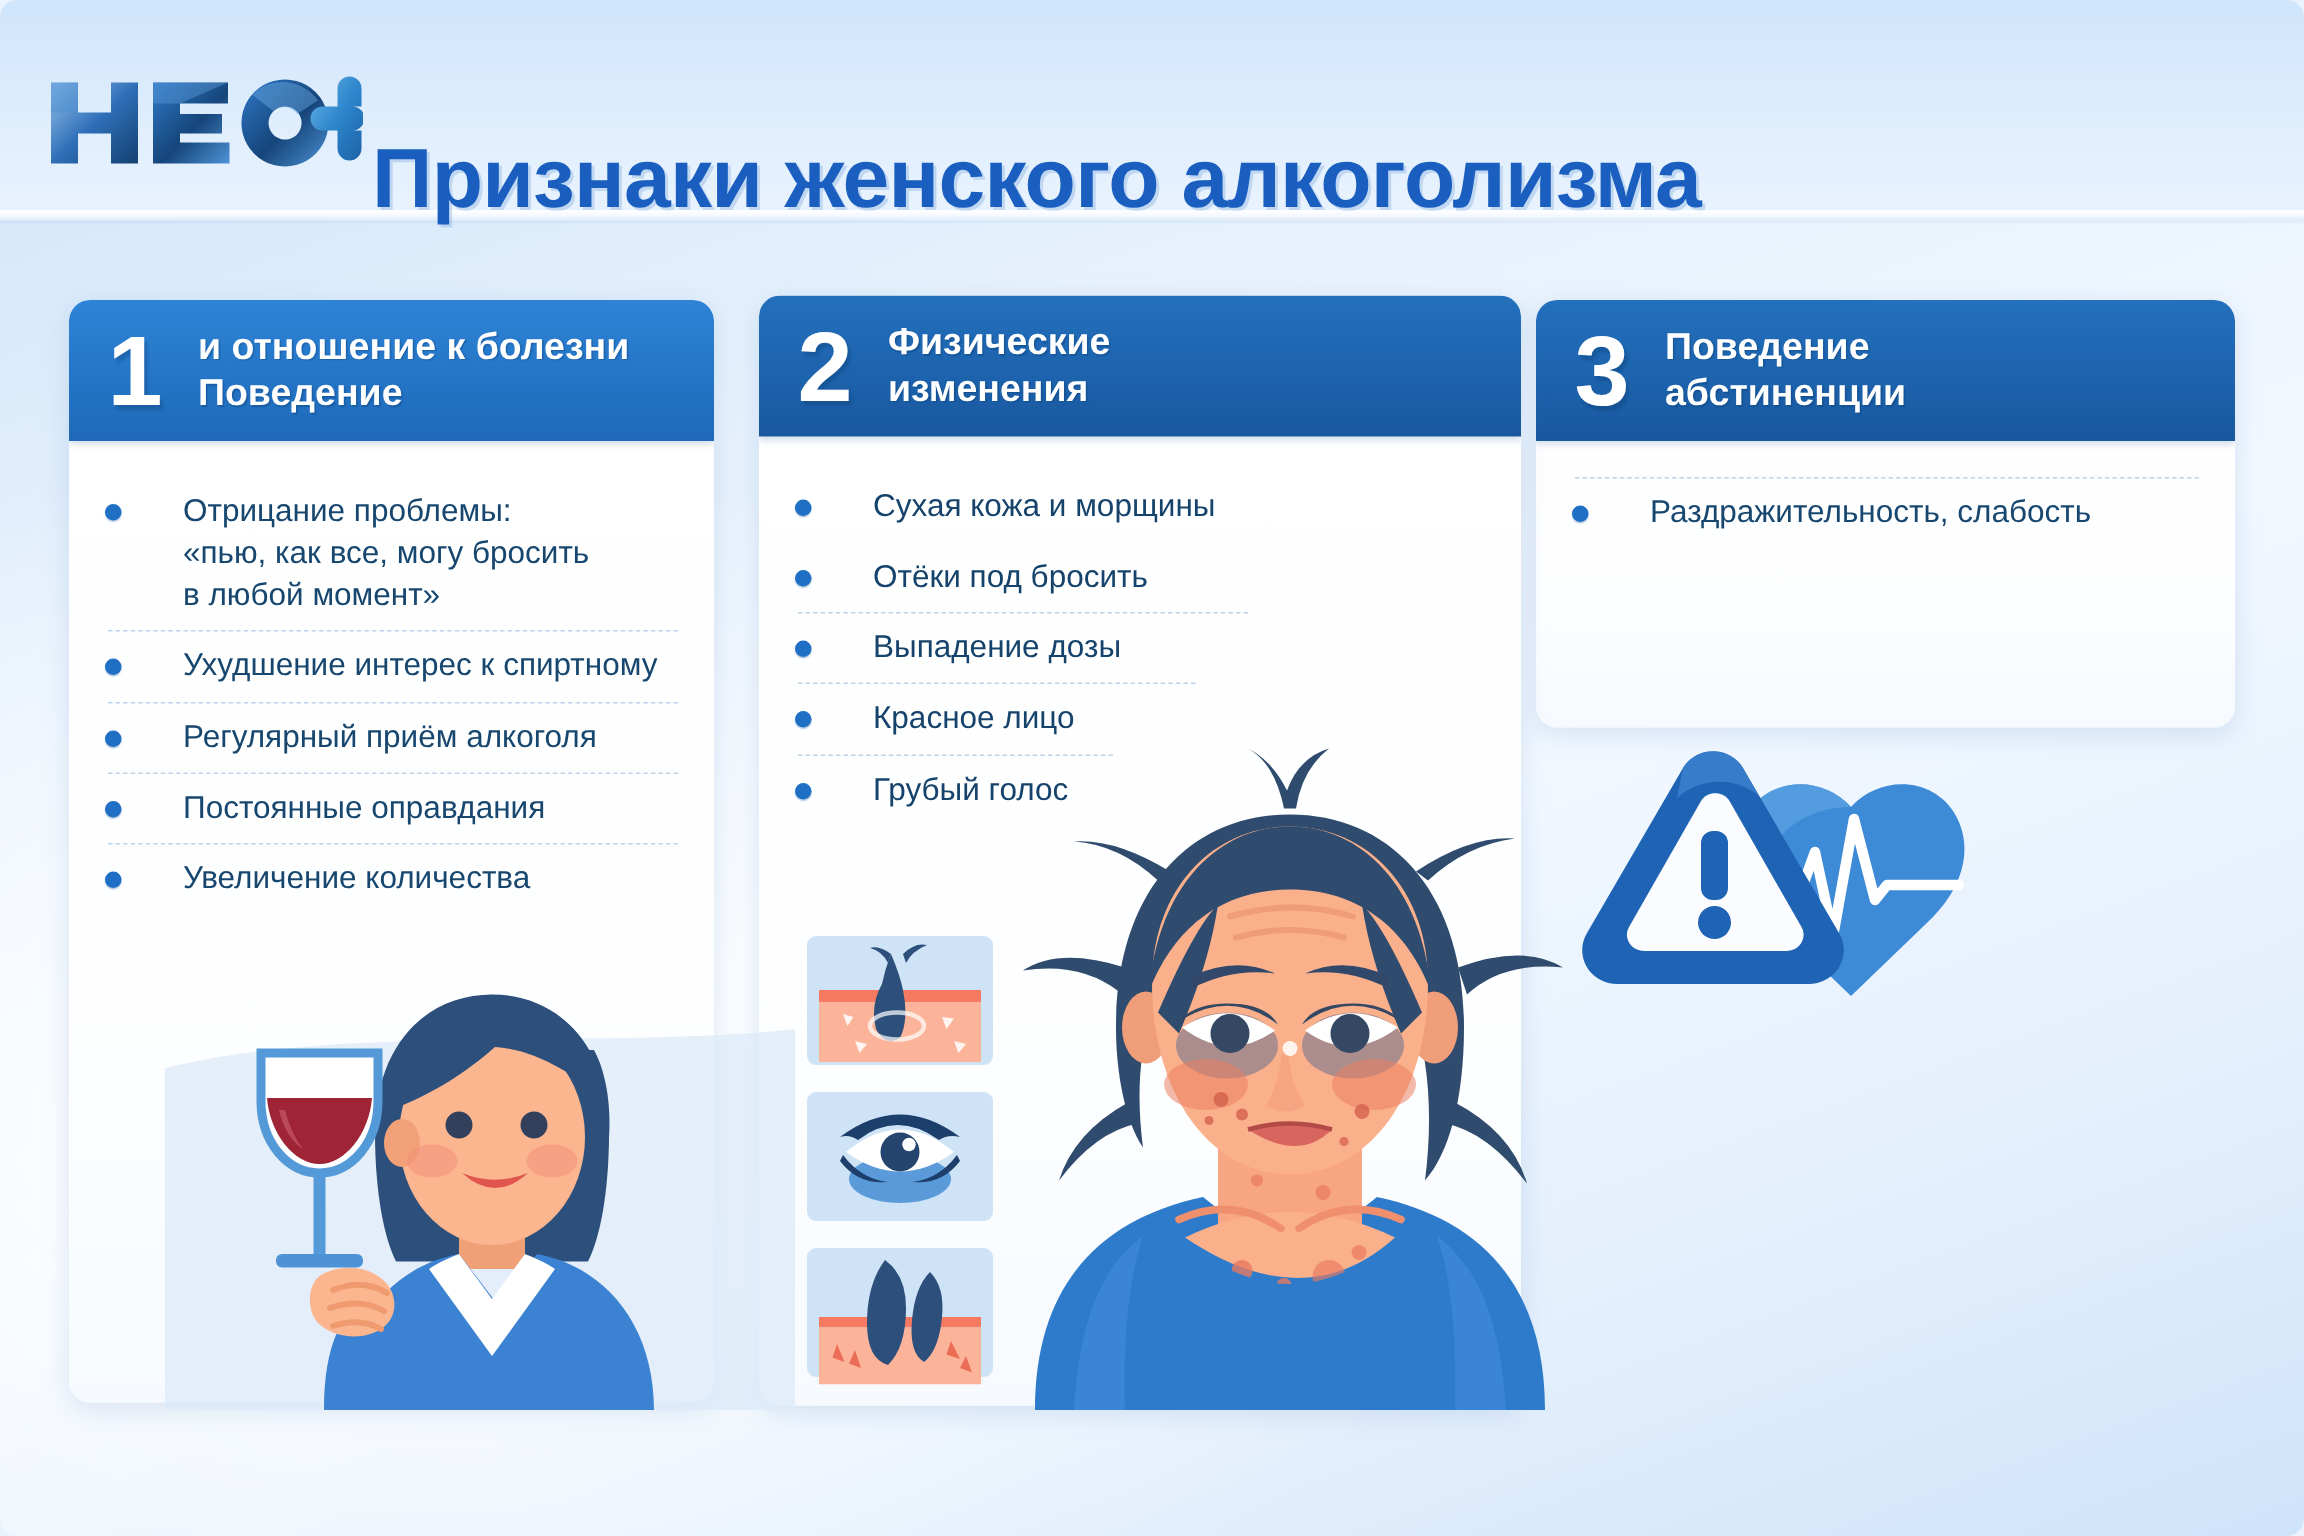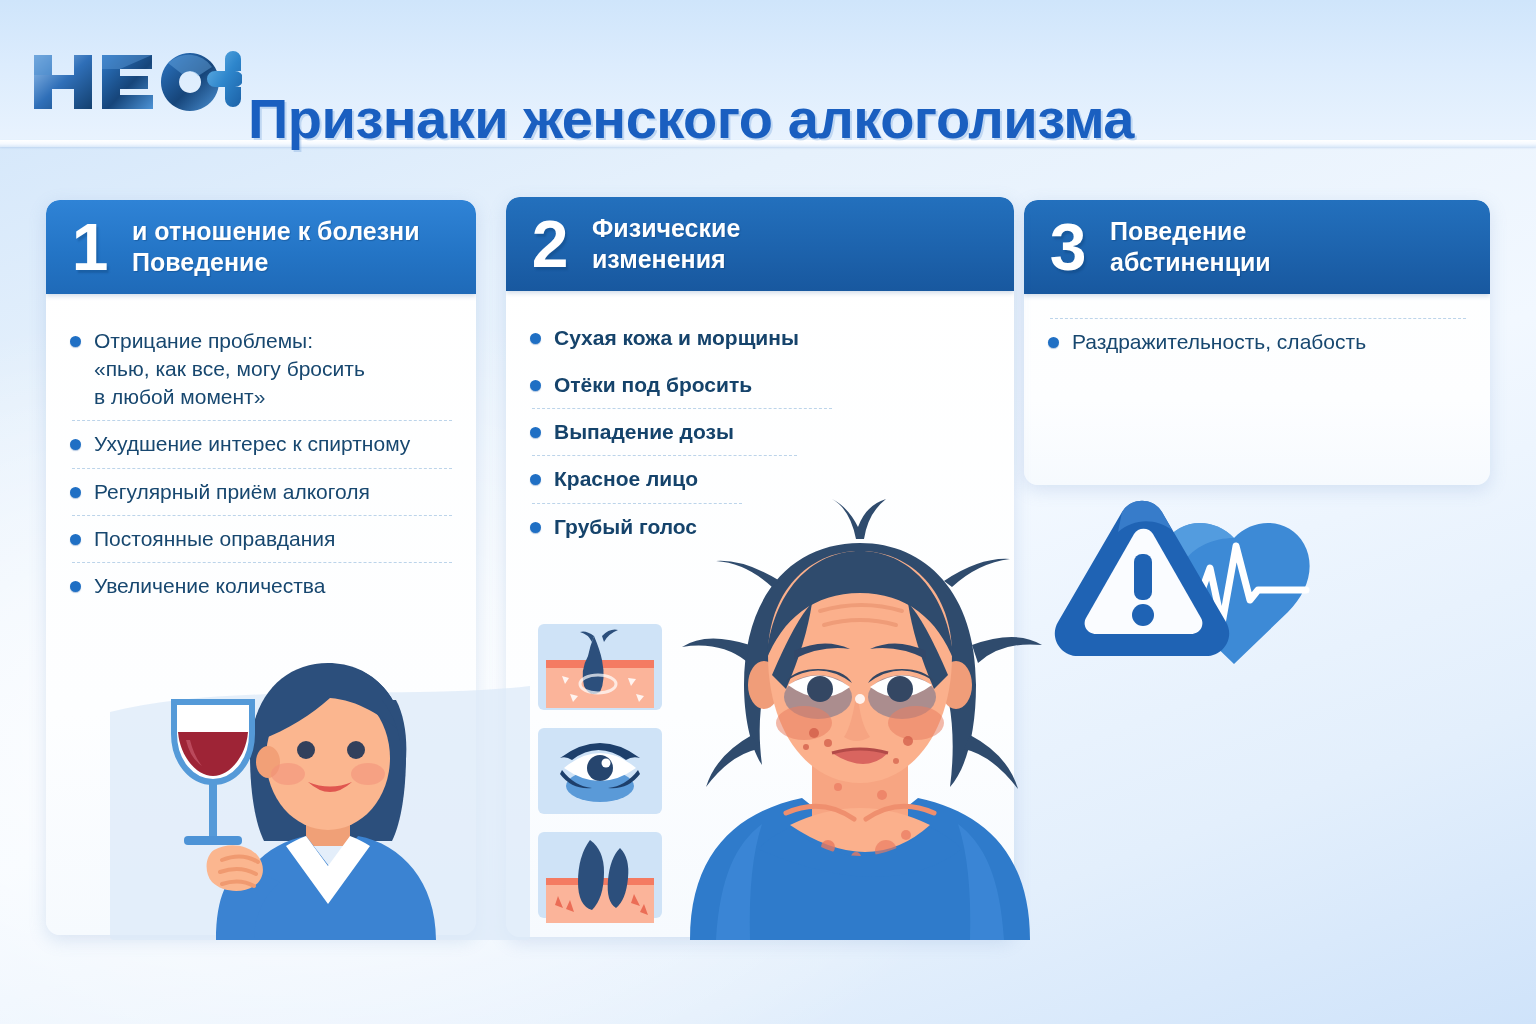--- a/index.html
+++ b/index.html
@@ -5,20 +5,21 @@
   html,body{margin:0;padding:0;}
   body{
     width:1536px;height:1024px;overflow:hidden;
     font-family:"Liberation Sans","DejaVu Sans",sans-serif;
     background:#eaf3fd;
   }
   #stage{position:relative;width:1536px;height:1024px;overflow:hidden;
     background:
       radial-gradient(1200px 700px at 18% 72%, #ffffff 0%, rgba(255,255,255,0) 62%),
       linear-gradient(160deg,#cfe4fa 0%,#e6f1fc 28%,#f2f8ff 55%,#e3effc 80%,#cfe3fa 100%);
+    border-radius: 12px;
   }
 
   
   #topbar{position:absolute;left:0;top:0;width:1536px;height:143px;
     background:linear-gradient(180deg,#cfe5fb 0%,#dcecfd 45%,#e9f3fe 100%);}
   #topline{position:absolute;left:0;top:140px;width:1536px;height:7px;
     background:linear-gradient(180deg,#ffffff 0%,#f4f9ff 55%,#dceafa 100%);
     box-shadow:0 1px 2px rgba(120,160,210,.25);}
   #logo{position:absolute;left:30px;top:46px;height:72px;display:flex;align-items:center;}
   #logo svg{display:block;}
@@ -36,22 +37,22 @@
     box-shadow:0 2px 5px rgba(40,90,150,.22);}
   .cnum{font-size:66px;line-height:.86;font-weight:bold;color:#ffffff;
     text-shadow:2px 3px 2px rgba(10,55,105,.30);min-width:56px;text-align:center;}
   .ctitle{color:#ffffff;font-size:25px;font-weight:bold;line-height:1.24;
     text-shadow:1px 1px 1px rgba(10,55,105,.35);}
 
   .list{position:relative;padding:24px 22px 10px 24px;}
   .li{display:flex;gap:13px;align-items:flex-start;padding:9px 2px 9px 0;}
   .dot{flex:0 0 auto;width:11px;height:11px;border-radius:50%;
     background:#1f6fc4;margin-top:9px;box-shadow:0 1px 1px rgba(30,90,160,.35);}
-  .txt{color:#17476f;font-size:21px;line-height:1.34;}
-  .li.bold .txt{font-weight:bold;color:#15436b;font-size:21px;}
+  .txt{color:#17476f;font-size:21px;line-height:1.34;margin-left:28px;}
+  .li.bold .txt{font-weight:normal;color:#15436b;font-size:21px;}
   .sep{height:0;border-top:1.5px dashed #bcd4ea;margin:0 2px;}
 
   
   #card1{left:46px;top:200px;width:430px;height:735px;}
   #card1 .card-head{background:linear-gradient(180deg,#2f83d6 0%,#2475c6 55%,#1f6ab8 100%);}
   #card2{left:506px;top:197px;width:508px;height:740px;}
   #card2 .card-head{background:linear-gradient(180deg,#2370bd 0%,#1d63ad 55%,#18589f 100%);}
   #card3{left:1024px;top:200px;width:466px;height:285px;}
   #card3 .card-head{background:linear-gradient(180deg,#2370bd 0%,#1d63ad 55%,#18589f 100%);}
 

